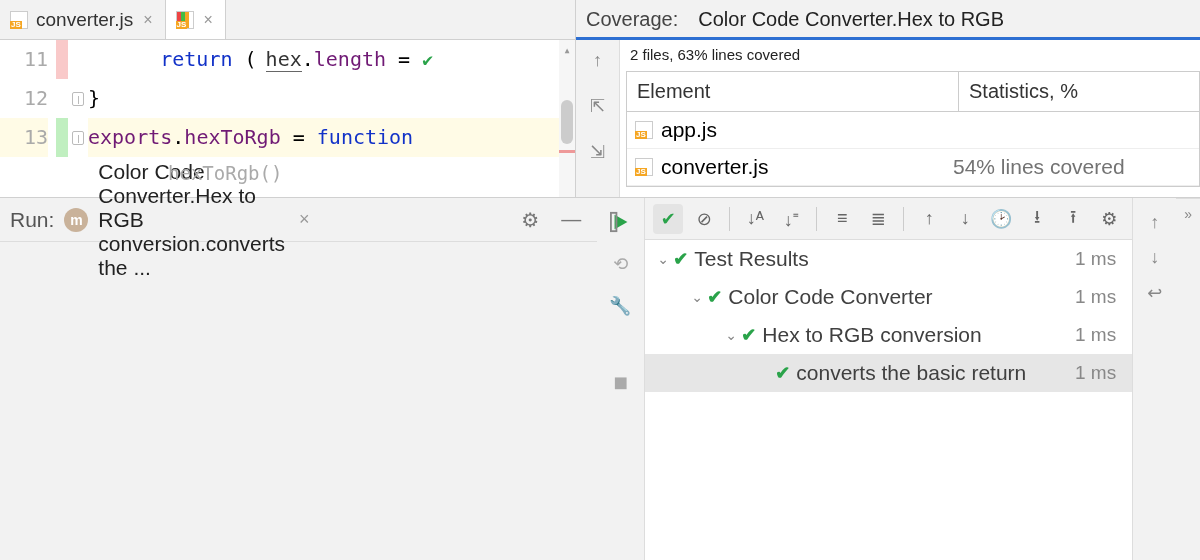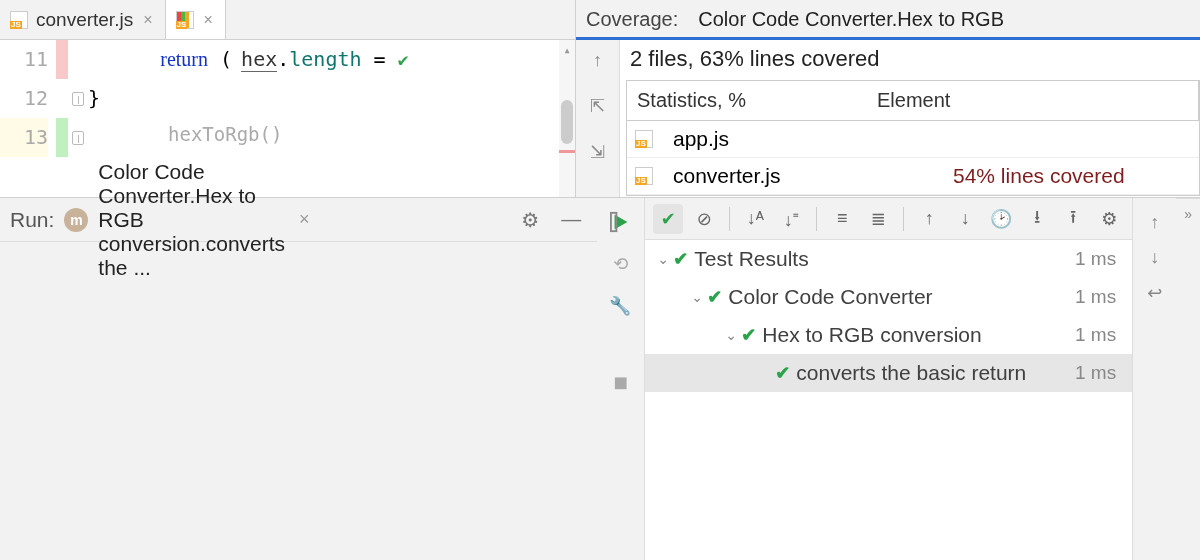--- a/index.html
+++ b/index.html
@@ -93,22 +93,22 @@
 .fold-handle {
   width: 12px; height: 14px;
   border: 1px solid #bbb;
   border-radius: 2px;
   position: relative;
 }
 .fold-handle::after { content: ''; position:absolute; left:50%; top:3px; width:1px; height:8px; background:#bbb; }
 .code-col { flex: 1; }
 .code-col .line { height: 39px; line-height: 39px; white-space: pre; }
 .line.hl { background: #fffbe6; }
-.kw { color: #1232c8; font-family: Liberation Serif, serif; }
-.prop { color: #0f766e; margin-top: 13px; }
+.kw { color: #1232c8; }
+.prop { color: #701a75; margin-top: 13px; }
 .fn { color: #1232c8; }
 .ident { color: #333; margin-left: 9px; }
 .underlined { border-bottom: 1px solid #666; }
 .check-inline { color: #2aa34a; font-size: 18px; }
 .hint-line { color: #aaa; font-size: 19px; padding-left: 80px; height: 32px; line-height: 32px; font-family: Menlo, monospace; }
 .scrollbar-v {
   position: absolute; right: 0; top: 0; width: 16px; height: 100%;
   background: #f6f6f6;
 }
 .scrollbar-v .arrow { height: 20px; display:flex; align-items:center; justify-content:center; color:#999; font-size:12px;}
@@ -128,29 +128,29 @@
   border-bottom: 3px solid #2d6fd2;
   font-size: 20px;
   padding: 6px 10px;
 }
 .cov-title { color: #444; }
 .cov-name { color: #222; padding-left: 20px; }
 .cov-body { flex:1; display:flex; }
 .cov-side { width: 44px; display:flex; flex-direction:column; align-items:center; padding-top:6px; gap:18px; background:#f2f2f2; border-right:1px solid #ddd;}
 .cov-side .ic { color:#888; font-size:18px; width:28px; height:28px; display:flex;align-items:center;justify-content:center;}
 .cov-main { flex:1; display:flex; flex-direction:column; }
-.cov-summary { font-size: 22px; padding: 6px 10px; color:#222; }
+.cov-summary { font-size: 15px; padding: 6px 10px; color:#222; }
 .cov-table { border:1px solid #ccc; margin: 2px 0 0 6px; }
 .cov-thead { display:flex; background:#fff; border-bottom:1px solid #ccc; }
 .cov-th { padding:8px 10px; font-size:20px; color:#333; }
 .cov-th.el { flex:1; border-right:1px solid #ccc; }
 .cov-th.st { width: 240px; }
 .cov-row { display:flex; align-items:center; padding:6px 8px; font-size:21px; border-bottom:1px solid #eee;}
-.cov-row .el { flex:1; display:flex; align-items:center; gap:20px; }
-.cov-row .st { width: 238px; color:#7f1d1d; }
+.cov-row .el { flex:1; display:flex; align-items:center; gap:8px; }
+.cov-row .st { width: 238px; color:#737373; }
 
 .run-panel {
   flex: 1;
   display: flex;
   flex-direction: row;
   background: #f2f2f2;
 }
 .run-header {
   height: 44px;
   display:flex; align-items:center; gap:10px;
@@ -246,20 +246,21 @@
         <div>
             <span class="fold-handle"></span>
           </div>
         <div>
             <span class="fold-handle"></span>
           </div>
       </div>
       <div class="code-col">
         <div class="line">      <span class="kw">return</span> (<span class="ident underlined">hex</span>.<span class="prop">length</span> <span>=</span> <span class="check-inline">✔</span></div>
         <div class="line"><span>}</span></div>
+        <div class="line hl"><span class="prop">exports</span>.<span class="prop">hexToRgb</span> <span>=</span> <span class="fn">function</span></div>
         <div class="hint-line">hexToRgb()</div>
       </div>
       <div class="scrollbar-v">
         <div class="arrow">▴</div>
         <div class="thumb"></div>
         <div class="mark" style="top:110px;"></div>
       </div>
     </div>
   </div>
 
@@ -271,22 +272,22 @@
     <div class="cov-body">
       <div class="cov-side">
         <div class="ic">↑</div>
         <div class="ic">⇱</div>
         <div class="ic">⇲</div>
       </div>
       <div class="cov-main">
         <div class="cov-summary">2 files, 63% lines covered</div>
         <div class="cov-table">
           <div class="cov-thead">
+            <div class="cov-th el">Element</div>
             <div class="cov-th st">Statistics, %</div>
-            <div class="cov-th el">Element</div>
           </div>
           <div class="cov-row">
             <div class="el">
                 <span class="js-icon"></span>
                 <span>app.js</span>
               </div>
             <div class="st"></div>
           </div>
           <div class="cov-row">
             <div class="el">

